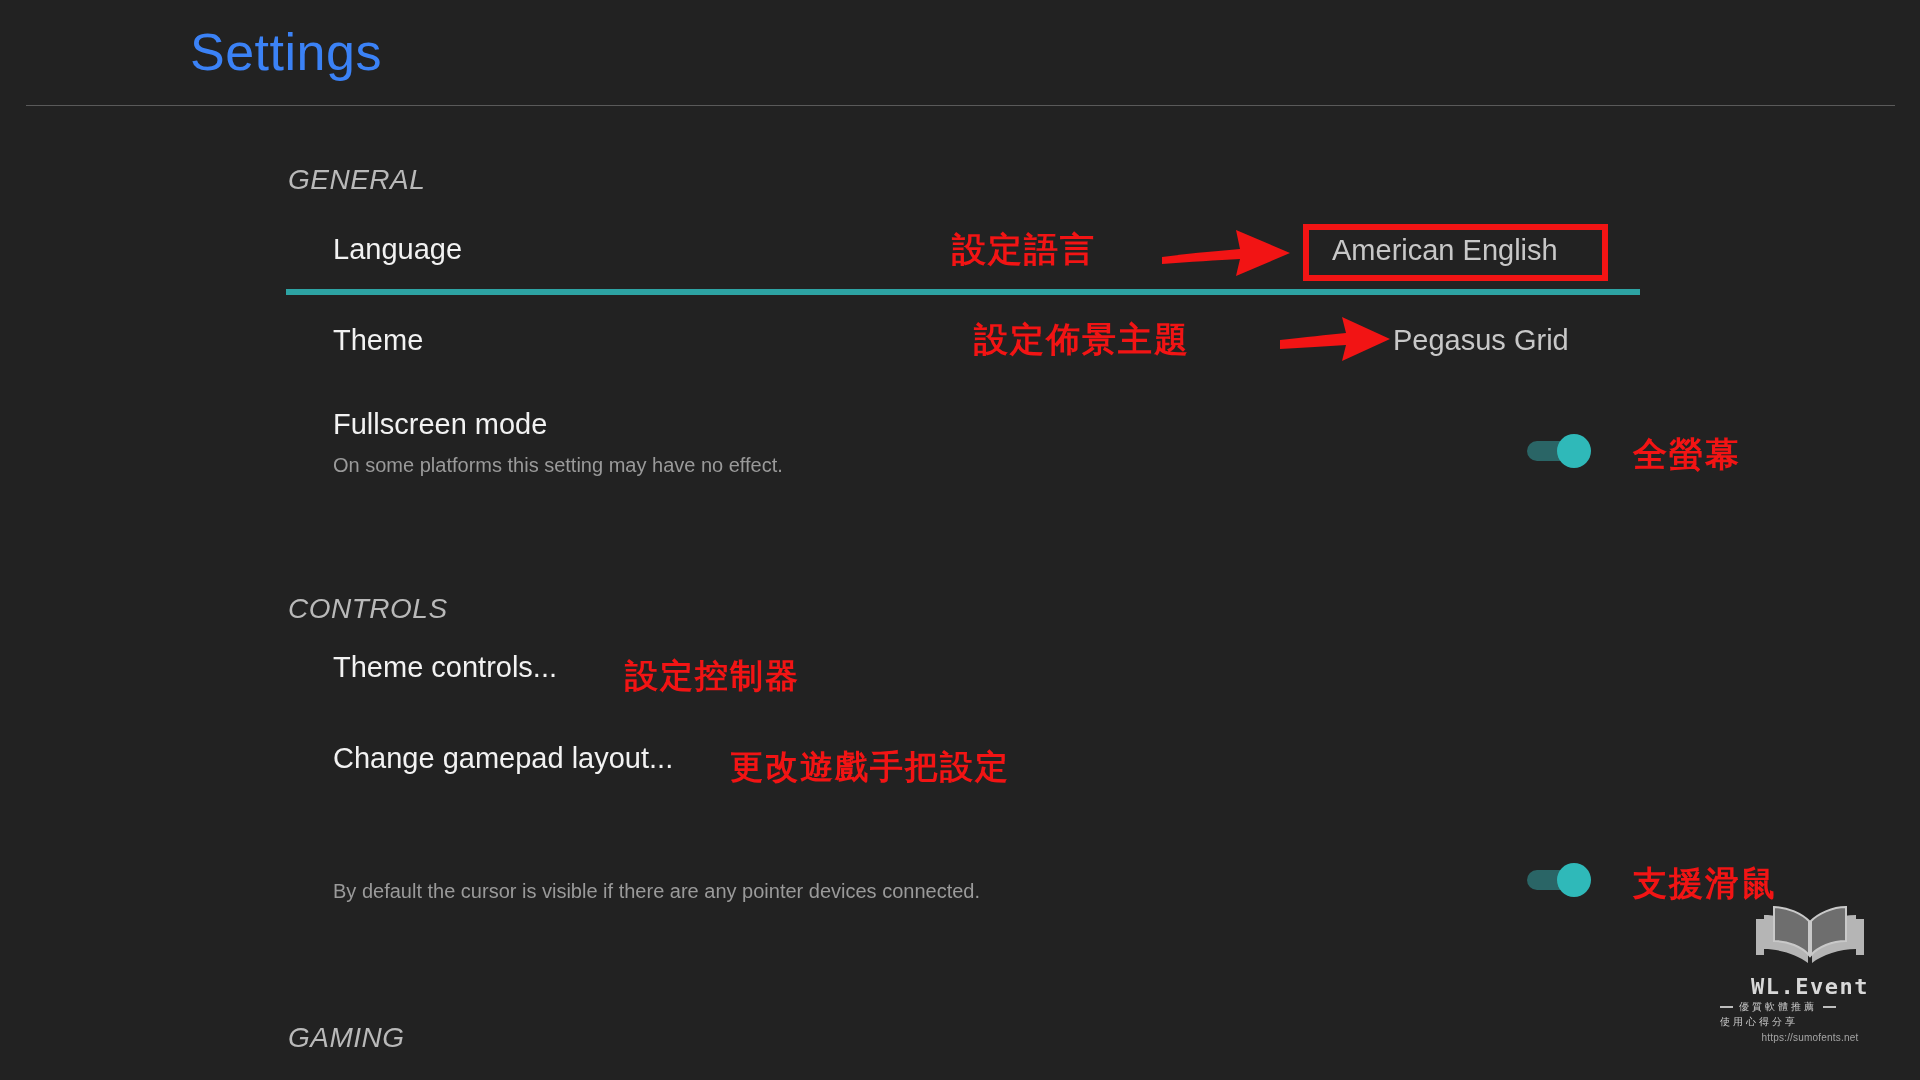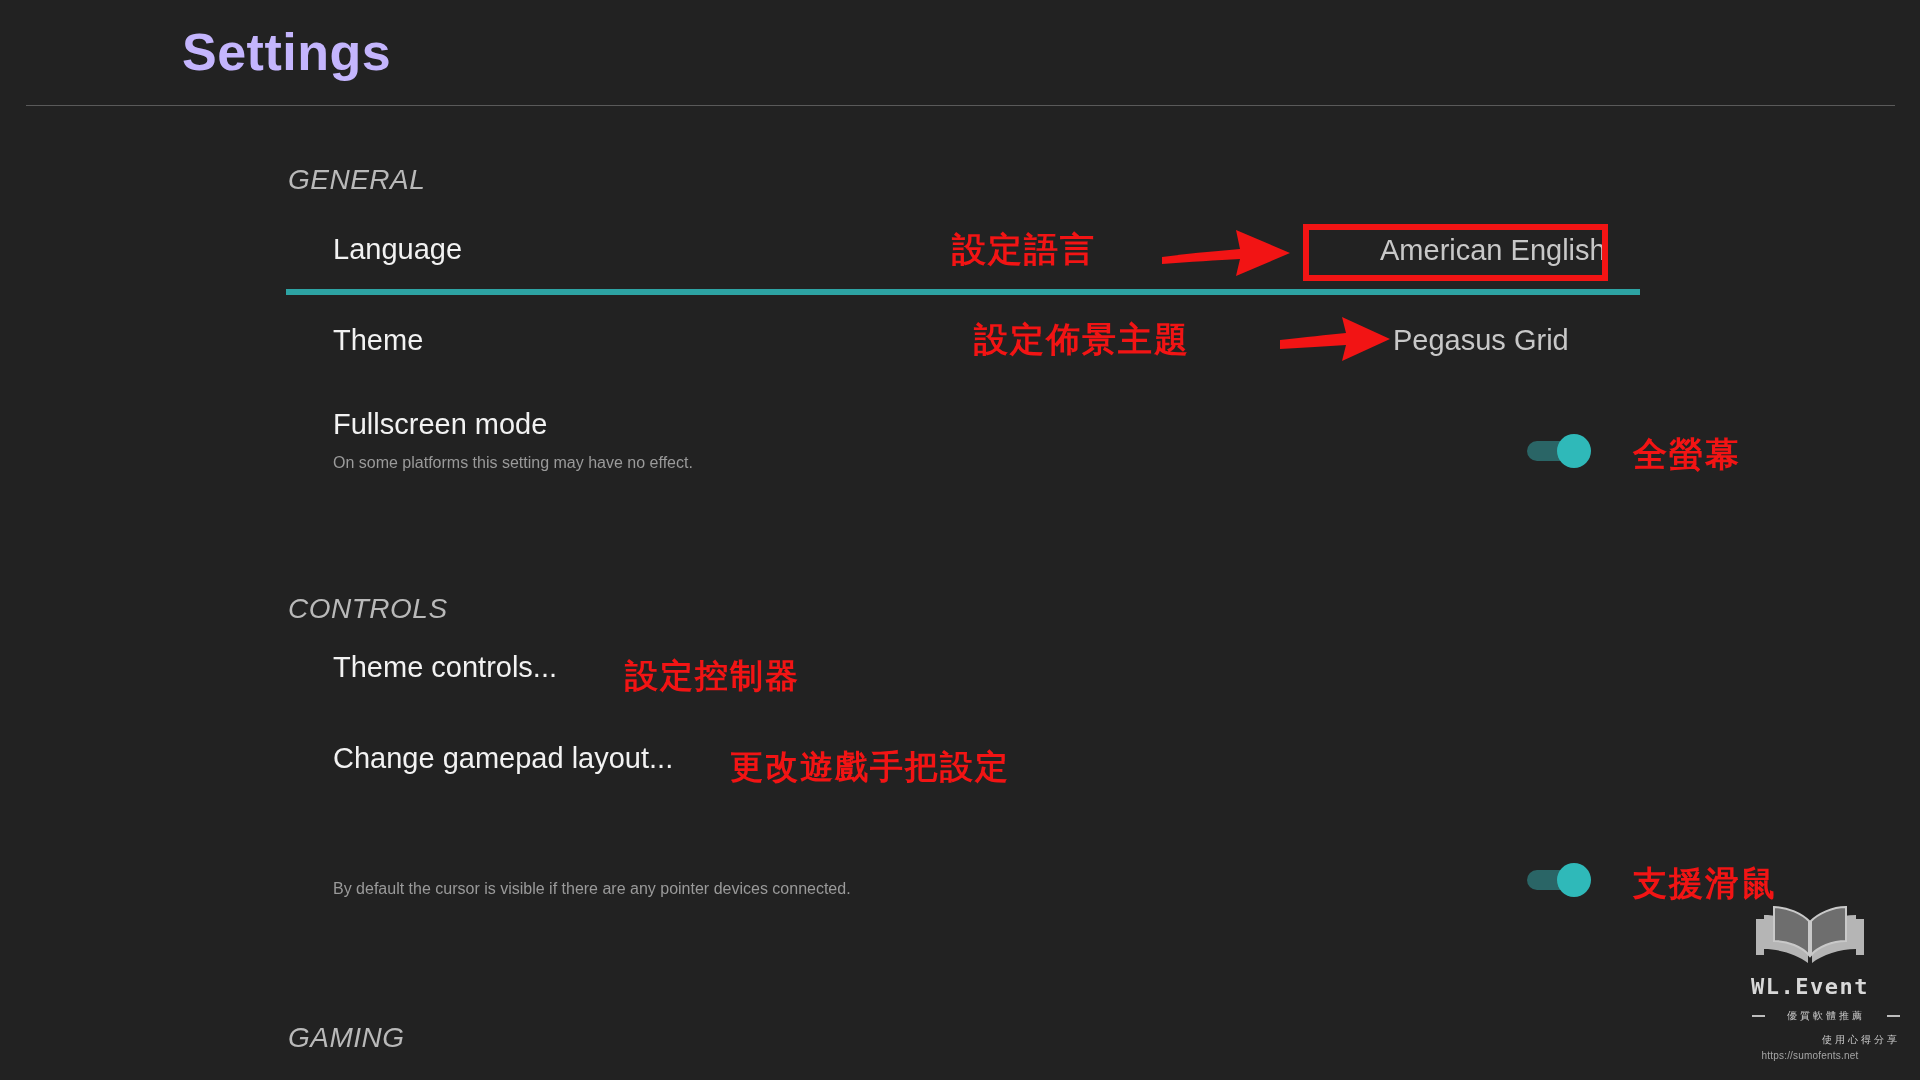--- a/index.html
+++ b/index.html
@@ -15,25 +15,25 @@
   #screen {
     position: relative;
     width: 1920px;
     height: 1080px;
     background: #222222;
   }
 
   
   #page-title {
     position: absolute;
-    left: 182px;
+    left: 190px;
     top: 22px;
     font-size: 52px;
-    font-weight: 700;
-    color: #c4b5fd;
+    font-weight: 400;
+    color: #3b82f6;
     letter-spacing: 0.5px;
   }
   #header-rule {
     position: absolute;
     left: 26px;
     top: 105px;
     width: 1869px;
     height: 1px;
     background: #5a5a5a;
   }
@@ -53,42 +53,42 @@
 
   
   .row-label {
     position: absolute;
     font-size: 29px;
     font-weight: 400;
     color: #f2f2f2;
   }
   .row-sublabel {
     position: absolute;
-    font-size: 16px;
+    font-size: 20px;
     font-weight: 400;
     color: #9a9a9a;
   }
   .row-value {
     position: absolute;
     font-size: 29px;
     font-weight: 400;
     color: #c8c8c8;
     white-space: nowrap;
   }
 
   #label-language   { left: 333px; top: 233px; }
   #label-theme      { left: 333px; top: 324px; }
   #label-fullscreen { left: 333px; top: 408px; }
   #sub-fullscreen   { left: 333px; top: 454px; }
   #label-changecontrols { left: 333px; top: 651px; }
   #label-gamepad        { left: 333px; top: 742px; }
   #label-mouse          { left: 333px; top: 833px; }
   #sub-mouse            { left: 333px; top: 880px; }
 
-  #value-language { left: 1332px; top: 234px; margin-left: 48px; }
+  #value-language { left: 1332px; top: 234px; }
   #value-theme    { left: 1393px; top: 324px; }
 
   
   #selection-line {
     position: absolute;
     left: 286px;
     top: 289px;
     width: 1354px;
     height: 6px;
     background: #2da3a3;
@@ -165,23 +165,23 @@
     margin-top: 7px;
     font-size: 22px;
     font-weight: 700;
     color: #d8d8d8;
     letter-spacing: 1.5px;
     font-family: "DejaVu Sans Mono", monospace;
   }
   .wm-tagline-row {
     display: flex;
     align-items: center;
-    justify-content: flex-end;
-    gap: 22px;
-    margin-top: 10px;
+    justify-content: flex-start;
+    gap: 6px;
+    margin-top: 1px;
   }
   .wm-dash {
     width: 13px;
     height: 2px;
     background: #bdbdbd;
     display: inline-block;
   }
   .wm-tagline {
     font-size: 10px;
     color: #cfcfcf;

